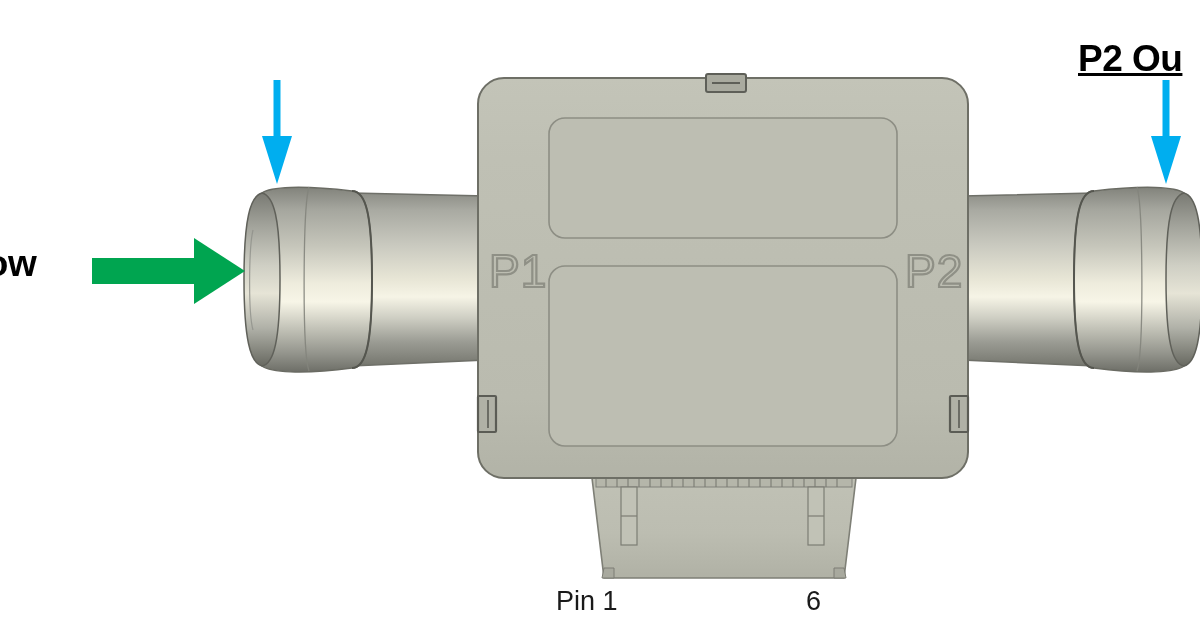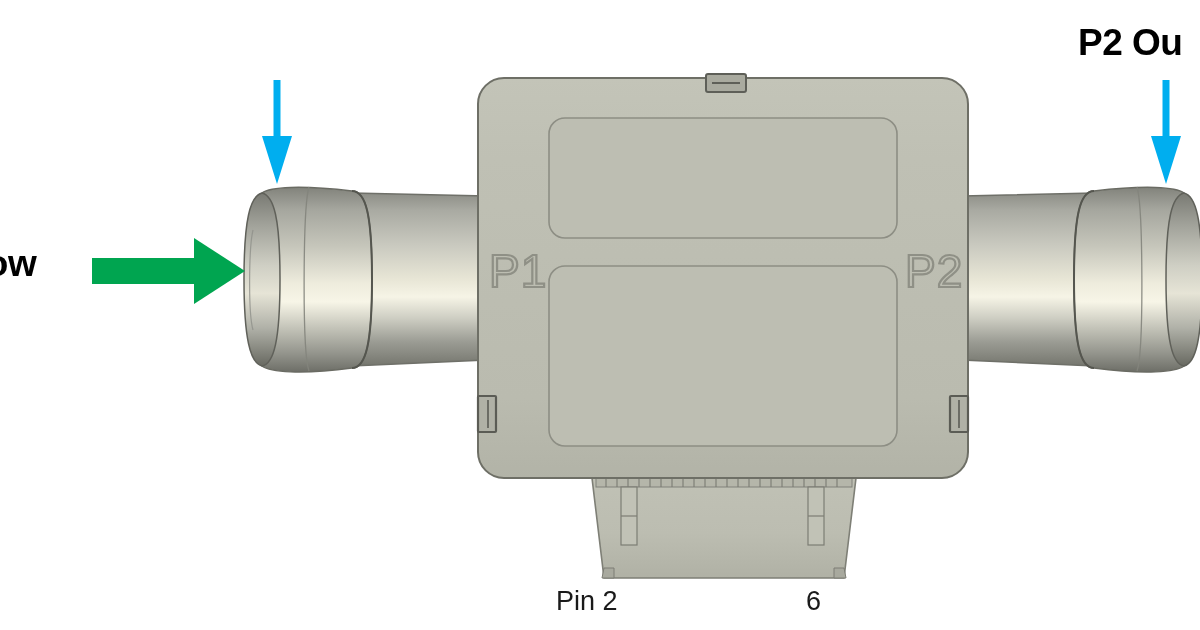--- a/index.html
+++ b/index.html
@@ -25,21 +25,21 @@
   .anno-light{
     position:absolute;
     font-family:"Liberation Sans", sans-serif;
     font-weight:normal;
     font-size:27px;
     color:#1a1a1a;
     white-space:nowrap;
     line-height:1;
   }
   #lbl-p1input{left:196px;top:24px;}
-  #lbl-p2output{left:1078px;top:24px;}
+  #lbl-p2output{left:1078px;top:40px;text-decoration:underline;}
   #lbl-flow{left:-24px;top:245px;}
   #lbl-pin1{left:556px;top:588px;}
   #lbl-pin6{left:806px;top:588px;}
 </style>
 </head>
 <body>
 
 <div id="stage">
 
   <svg class="layer" viewBox="0 0 1200 630">
@@ -188,17 +188,17 @@
       <rect x="92" y="258" width="108" height="26" fill="#00A550"></rect>
       <polygon points="194,238 194,304 245,271" fill="#00A550"></polygon>
     </g>
   </svg>
 
 
   <div class="anno" id="lbl-p2output">P2 Ou</div>
 
   <div class="anno" id="lbl-flow">low</div>
 
-  <div class="anno-light" id="lbl-pin1">Pin 2</div>
+  <div class="anno-light" id="lbl-pin1">Pin 1</div>
 
   <div class="anno-light" id="lbl-pin6">6</div>
 
 </div>
 
 </body></html>

